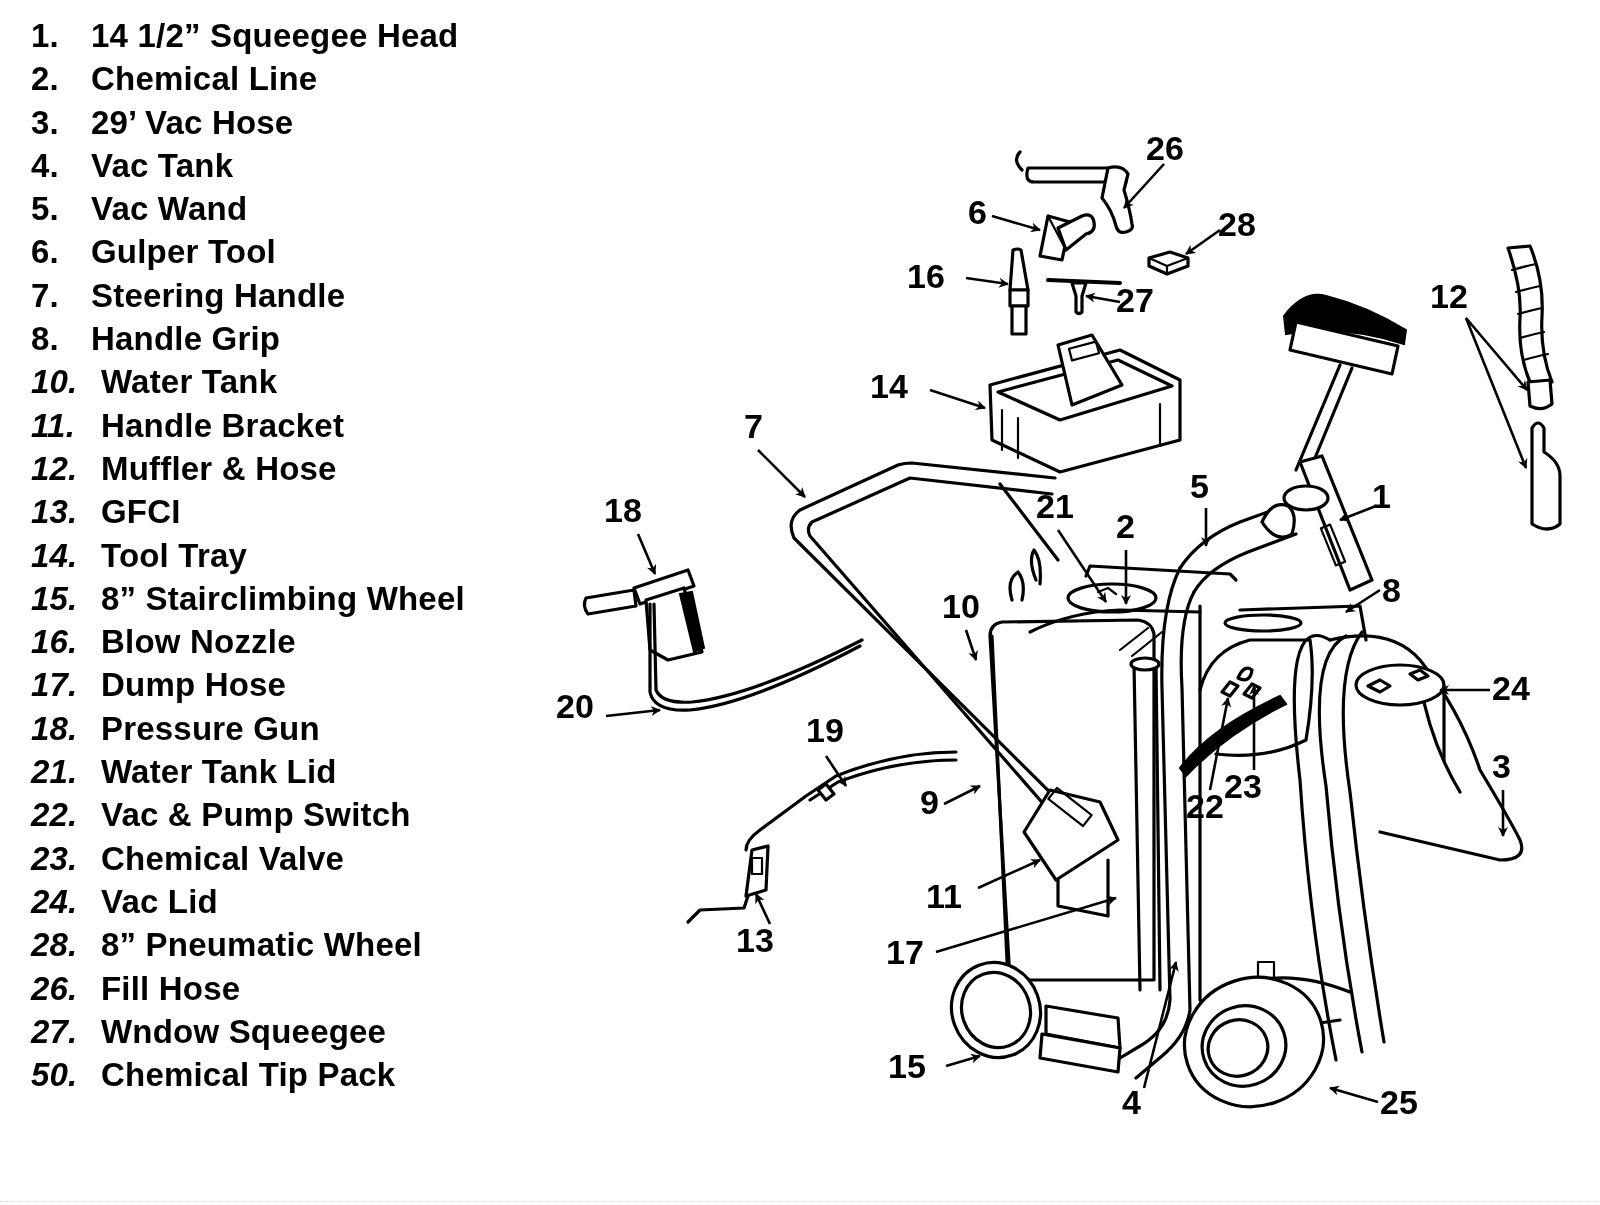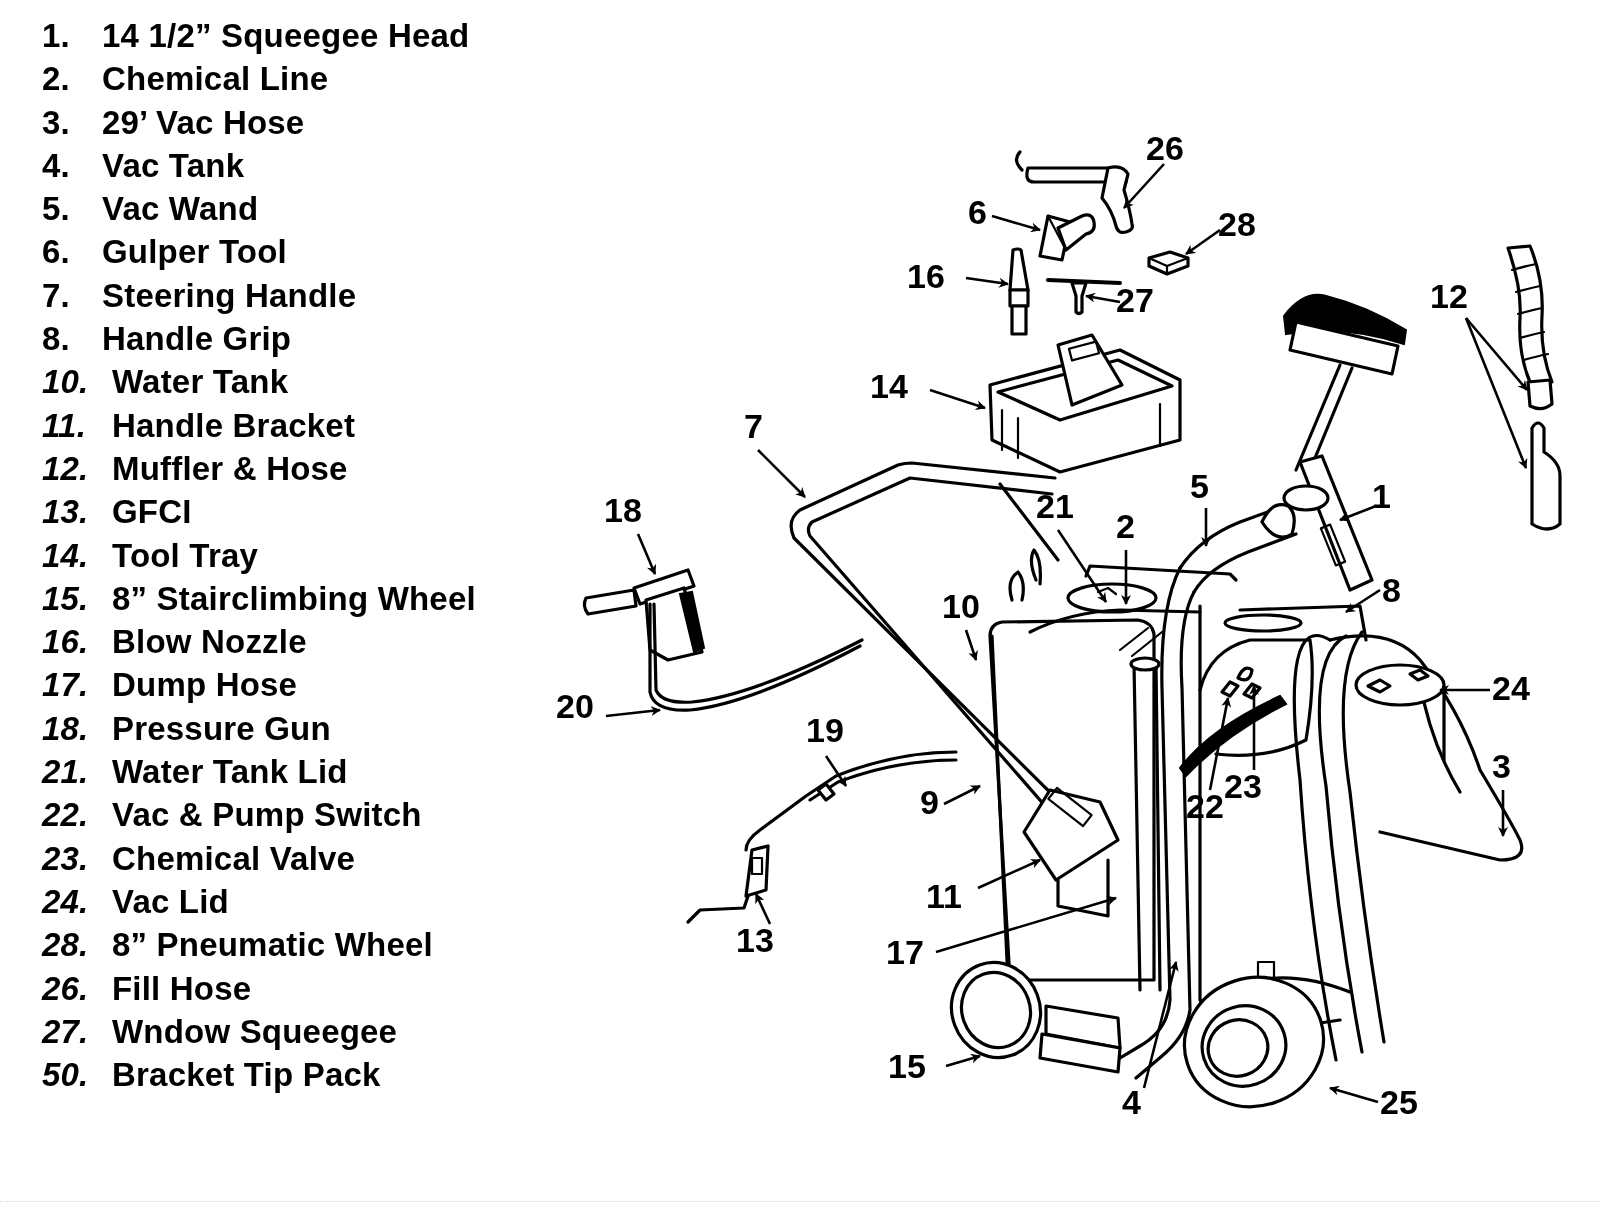--- a/index.html
+++ b/index.html
@@ -1,18 +1,18 @@
 <!DOCTYPE html>
 <html><head>
 <meta charset="utf-8">
 <style>
   html, body { margin: 0; padding: 0; background: #ffffff; }
   body { width: 1600px; height: 1205px; position: relative; overflow: hidden;
          font-family: "Liberation Sans", "DejaVu Sans", sans-serif; color: #000; }
-  #parts-list { position: absolute; left: 42px; top: 14px; margin: 0; padding: 0; list-style: none; }
+  #parts-list { position: absolute; left: 31px; top: 14px; margin: 0; padding: 0; list-style: none; }
   #parts-list li { height: 43.3px; line-height: 43.3px; font-size: 33px; font-weight: bold;
                    white-space: nowrap; letter-spacing: 0.2px; }
   #parts-list .num { display: inline-block; width: 60px; }
   #parts-list li.two .num { width: 70px; font-style: italic; }
   #diagram { position: absolute; left: 0; top: 0; width: 1600px; height: 1205px; }
   #diagram text { font-family: "Liberation Sans", "DejaVu Sans", sans-serif; font-weight: bold; font-size: 34px; fill: #000; }
   .ln { fill: none; stroke: #000; stroke-width: 3.2; stroke-linecap: round; stroke-linejoin: round; }
   .thin { fill: none; stroke: #000; stroke-width: 2.2; stroke-linecap: round; stroke-linejoin: round; }
   .fillw { fill: #fff; stroke: #000; stroke-width: 3.2; stroke-linejoin: round; }
   .fillb { fill: #000; stroke: #000; stroke-width: 2; }
@@ -41,21 +41,21 @@
     <li class="two"><span class="num">16.</span><span class="name">Blow Nozzle</span></li>
     <li class="two"><span class="num">17.</span><span class="name">Dump Hose</span></li>
     <li class="two"><span class="num">18.</span><span class="name">Pressure Gun</span></li>
     <li class="two"><span class="num">21.</span><span class="name">Water Tank Lid</span></li>
     <li class="two"><span class="num">22.</span><span class="name">Vac &amp; Pump Switch</span></li>
     <li class="two"><span class="num">23.</span><span class="name">Chemical Valve</span></li>
     <li class="two"><span class="num">24.</span><span class="name">Vac Lid</span></li>
     <li class="two"><span class="num">28.</span><span class="name">8” Pneumatic Wheel</span></li>
     <li class="two"><span class="num">26.</span><span class="name">Fill Hose</span></li>
     <li class="two"><span class="num">27.</span><span class="name">Wndow Squeegee</span></li>
-    <li class="two"><span class="num">50.</span><span class="name">Bracket Tip Pack</span></li>
+    <li class="two"><span class="num">50.</span><span class="name">Chemical Tip Pack</span></li>
   </ul>
 
 <svg id="diagram" viewBox="0 0 1600 1205" xmlns="http://www.w3.org/2000/svg">
   <defs>
     <marker id="ah" markerWidth="10" markerHeight="10" refX="9" refY="5" orient="auto" markerUnits="userSpaceOnUse">
       <path d="M0,0 L10,5 L0,10 L3,5 Z" fill="#000"></path>
     </marker>
     <marker id="ahL" markerWidth="20" markerHeight="14" refX="18" refY="7" orient="auto" markerUnits="userSpaceOnUse">
       <path d="M0,0 L20,7 L0,14 L5,7 Z" fill="#000"></path>
     </marker>

